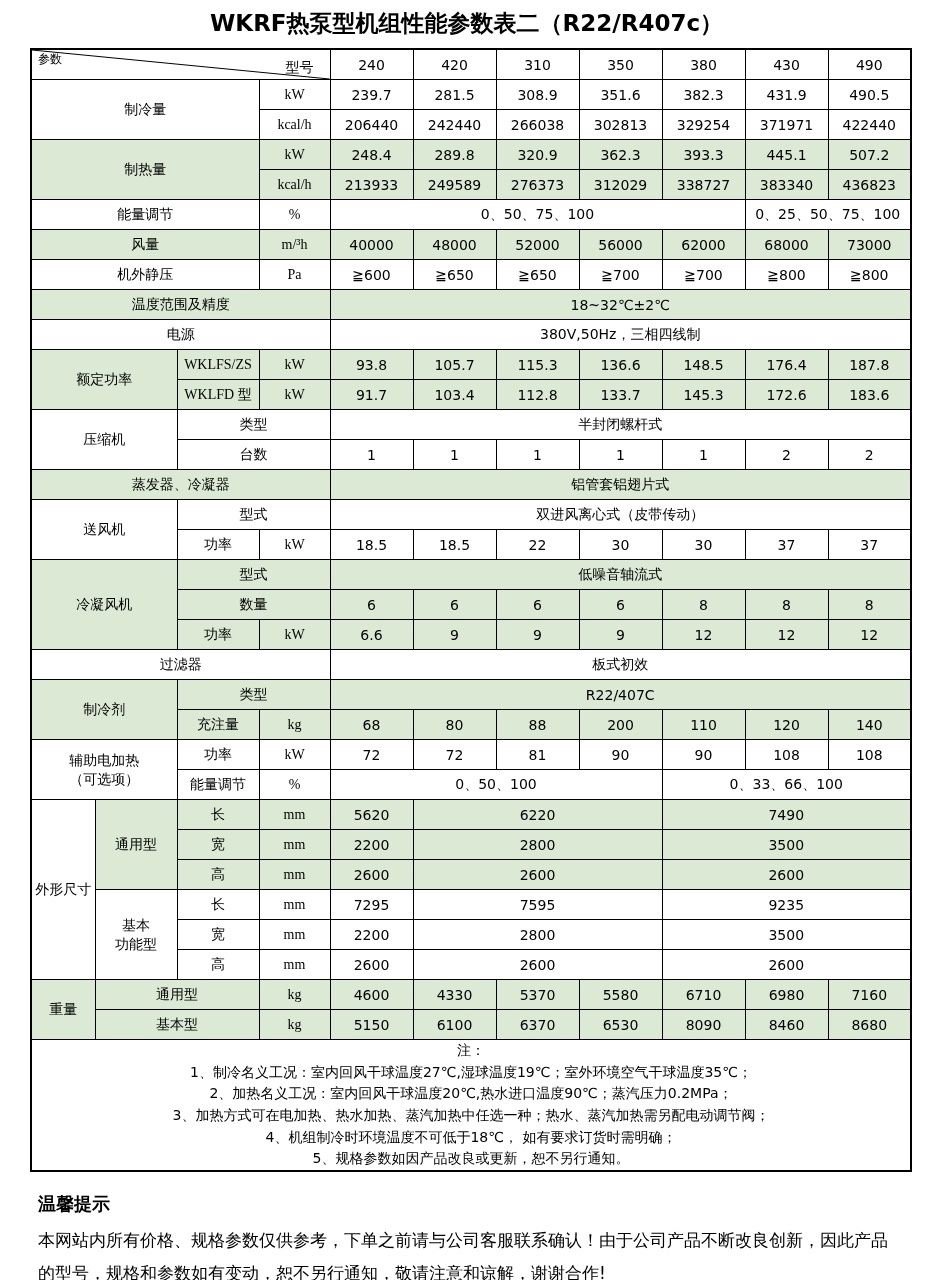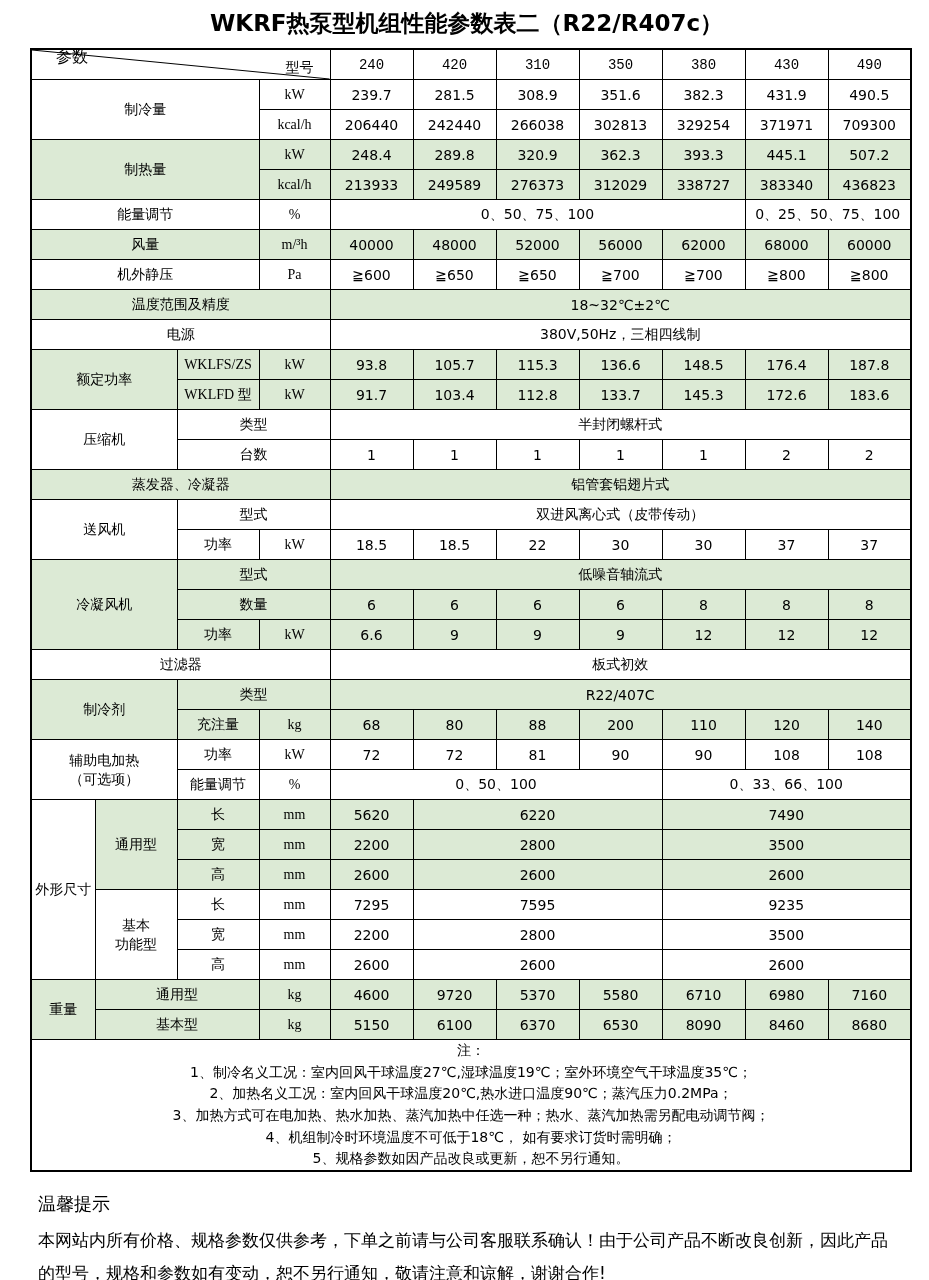--- a/index.html
+++ b/index.html
@@ -34,36 +34,36 @@
     background:#ffffff;
   }
   tr.g > td{background:var(--row-green,#dcead5);}
   td.wcell{background:#ffffff !important;}
   td.unit{font-size:13px;font-family:Liberation Serif, serif;}
   td.num{font-size:14px;}
   
   td.diag{position:relative;padding:0;height:58px;}
   .diag-svg{position:absolute;left:0;top:0;width:100%;height:100%;display:block;}
   .diag-top{position:absolute;top:9px;right:16px;font-size:14px;}
-  .diag-bottom{position:absolute;bottom:11px;left:24px;font-size:16px;}
-  td.model-h{font-size:14px;height:58px;font-family:Liberation Mono, monospace;}
+  .diag-bottom{position:absolute;bottom:11px;left:6px;font-size:12px;}
+  td.model-h{font-size:14px;height:58px;}
   
   td.notes{
     text-align:left;
     vertical-align:top;
     padding:7px 14px 8px 14px;
     height:auto;
     font-size:13.5px;
     line-height:1.55;
     background:#ffffff;
   }
   .note-line{white-space:pre-wrap;}
   
   .tip{margin:20px 0 0 38px;width:860px;}
-  .tip-heading{font-size:18px;font-weight:normal;margin:0 0 8px 0;}
+  .tip-heading{font-size:18px;font-weight:bold;margin:0 0 8px 0;}
   .tip-body{margin:0;font-size:17px;line-height:1.95;}
   .two-line{line-height:1.35;}
 </style>
 </head>
 <body>
 
 <h1 class="title">WKRF热泵型机组性能参数表二（R22/R407c）</h1>
 
 <table class="spec">
   <colgroup>
@@ -110,21 +110,21 @@
     <td class="num">490.5</td>
   </tr>
   <tr>
     <td class="unit">kcal/h</td>
     <td class="num">206440</td>
     <td class="num">242440</td>
     <td class="num">266038</td>
     <td class="num">302813</td>
     <td class="num">329254</td>
     <td class="num">371971</td>
-    <td class="num">709300</td>
+    <td class="num">422440</td>
   </tr>
 
   <tr class="g">
     <td colspan="3" rowspan="2">制热量</td>
     <td class="unit">kW</td>
     <td class="num">248.4</td>
     <td class="num">289.8</td>
     <td class="num">320.9</td>
     <td class="num">362.3</td>
     <td class="num">393.3</td>
@@ -151,21 +151,21 @@
 
   <tr class="g">
     <td colspan="3">风量</td>
     <td class="unit">m/³h</td>
     <td class="num">40000</td>
     <td class="num">48000</td>
     <td class="num">52000</td>
     <td class="num">56000</td>
     <td class="num">62000</td>
     <td class="num">68000</td>
-    <td class="num">60000</td>
+    <td class="num">73000</td>
   </tr>
 
   <tr>
     <td colspan="3">机外静压</td>
     <td class="unit">Pa</td>
     <td class="num">≧600</td>
     <td class="num">≧650</td>
     <td class="num">≧650</td>
     <td class="num">≧700</td>
     <td class="num">≧700</td>
@@ -364,21 +364,21 @@
     <td class="num">2600</td>
     <td colspan="3" class="num">2600</td>
     <td colspan="3" class="num">2600</td>
   </tr>
 
   <tr class="g">
     <td rowspan="2">重量</td>
     <td colspan="2">通用型</td>
     <td class="unit">kg</td>
     <td class="num">4600</td>
-    <td class="num">9720</td>
+    <td class="num">4330</td>
     <td class="num">5370</td>
     <td class="num">5580</td>
     <td class="num">6710</td>
     <td class="num">6980</td>
     <td class="num">7160</td>
   </tr>
   <tr class="g">
     <td colspan="2">基本型</td>
     <td class="unit">kg</td>
     <td class="num">5150</td>

